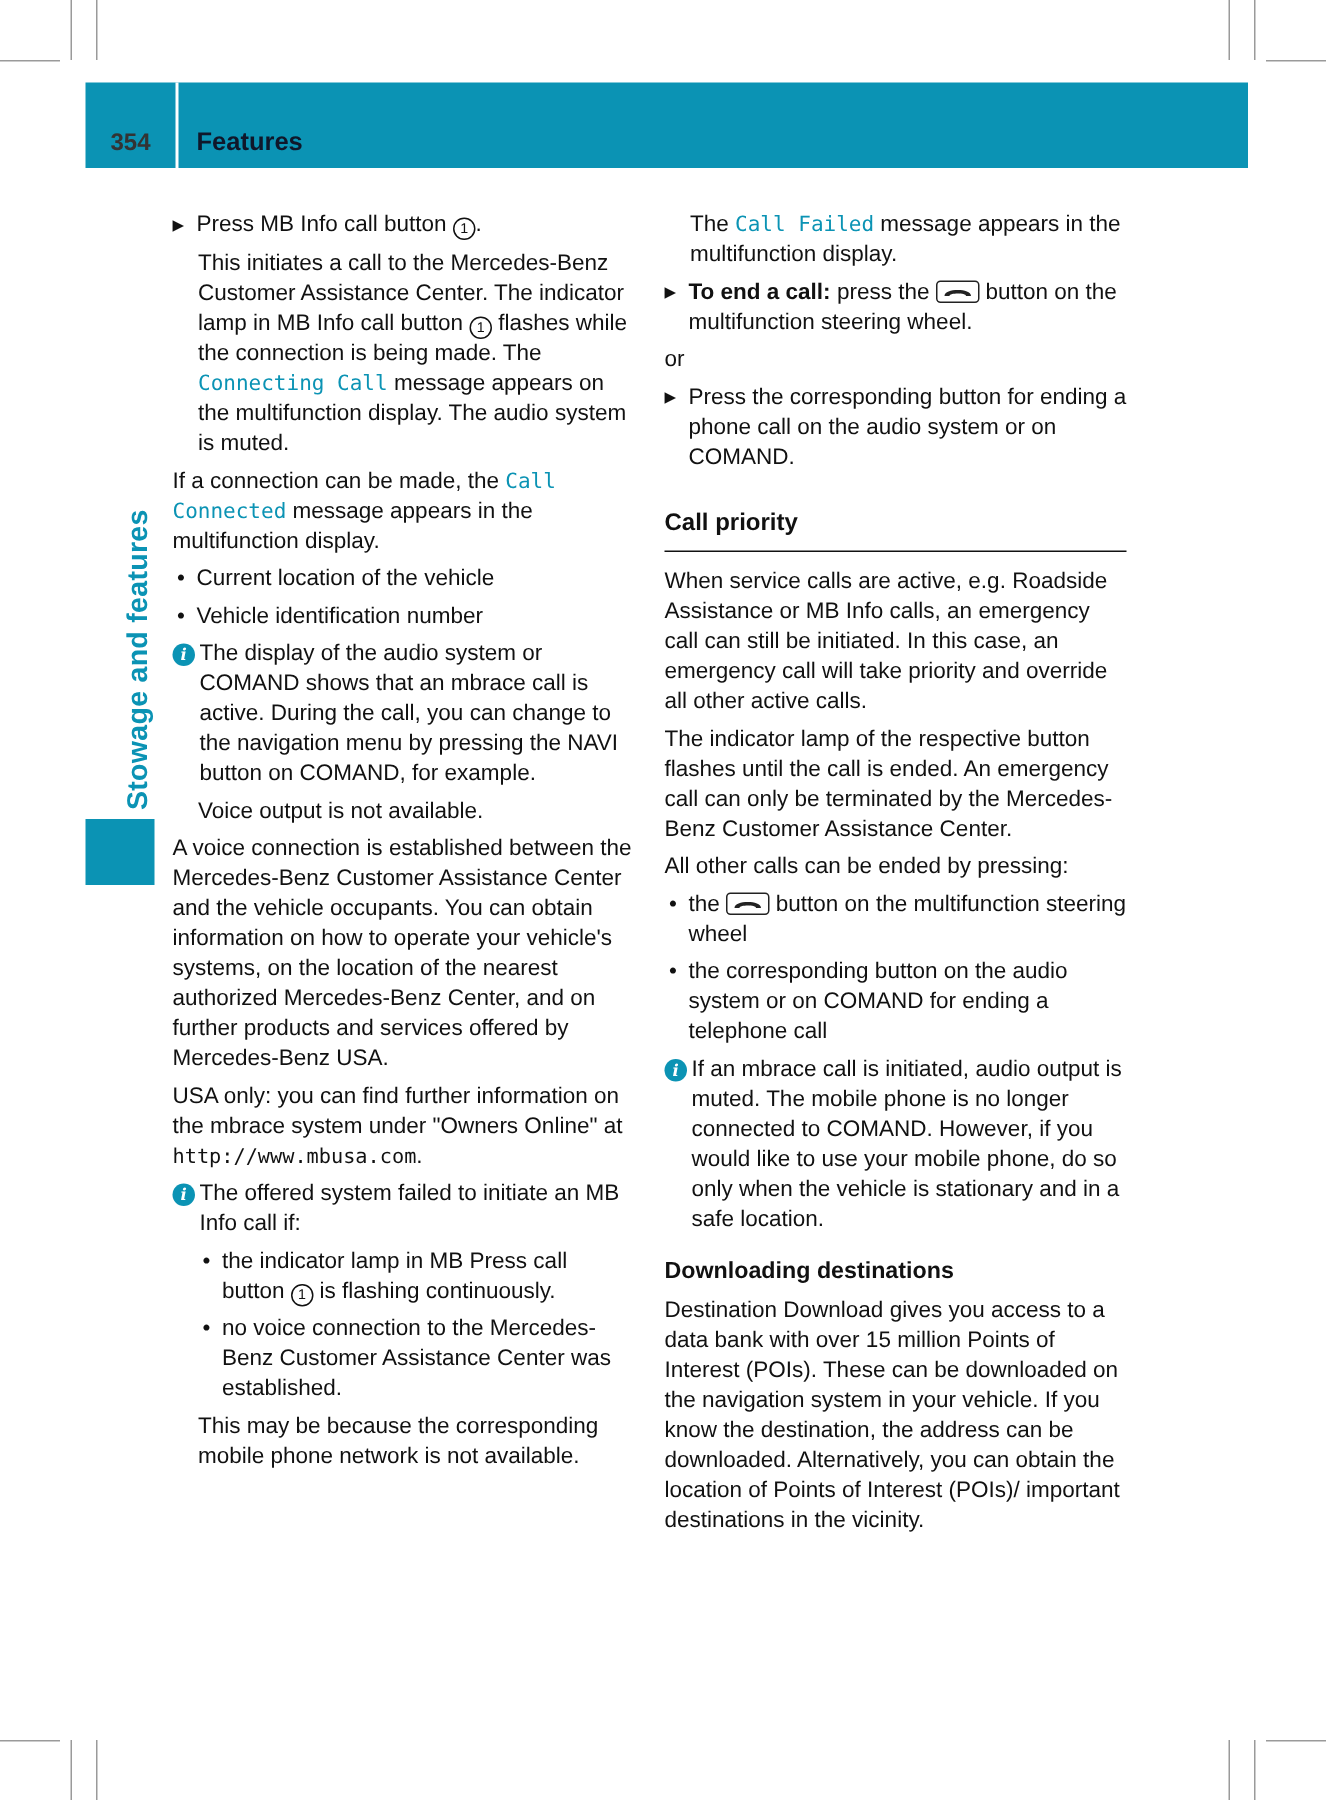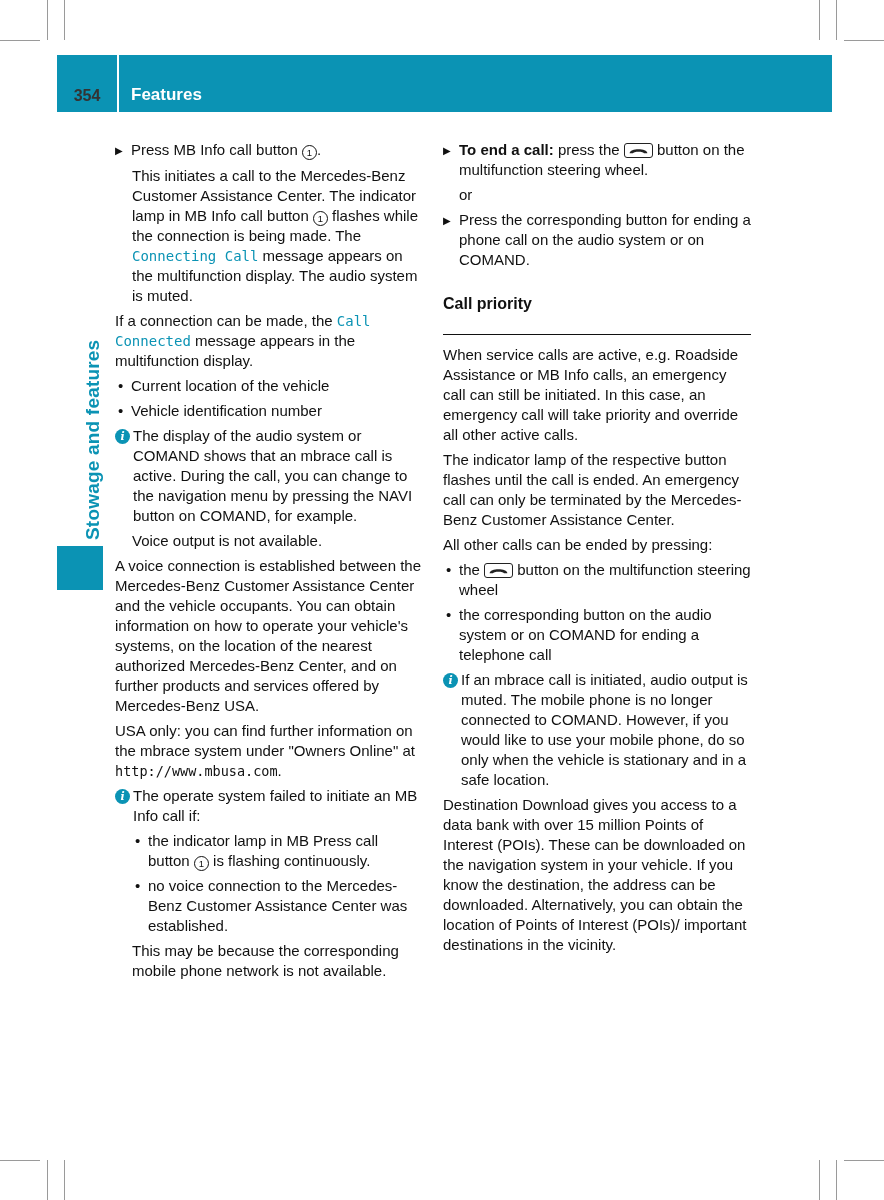--- a/index.html
+++ b/index.html
@@ -9,39 +9,39 @@
     --accent:#0b93b4;
   }
   
   .cm{position:absolute;background:#9a9a9a;}
   
   .header{position:absolute;left:57px;top:55px;width:775px;height:57px;background:var(--accent);}
   .page-num{position:absolute;left:0;top:0;width:60px;height:57px;display:flex;align-items:flex-end;justify-content:center;
     padding-bottom:7px;box-sizing:border-box;color:#333;font-weight:bold;font-size:16px;text-align:center;}
   .header-sep{position:absolute;left:60px;top:0;width:2px;height:57px;background:#fff;}
   .chapter{position:absolute;left:74px;top:0;height:57px;display:flex;align-items:flex-end;
-    padding-bottom:7px;box-sizing:border-box;color:#ffffff;font-weight:bold;font-size:17px;}
+    padding-bottom:7px;box-sizing:border-box;color:#0f172a;font-weight:bold;font-size:17px;}
   
   .side-label{position:absolute;left:82px;top:540px;width:225px;transform:rotate(-90deg);transform-origin:0 0;
     font-weight:bold;font-size:19px;letter-spacing:.2px;color:var(--accent);white-space:nowrap;}
   .chapter-tab{position:absolute;left:57px;top:546px;width:46px;height:44px;background:var(--accent);}
   
   .col{position:absolute;top:140px;width:308px;font-size:15px;line-height:20px;}
   .col-left{left:115px;}
   .col-right{left:443px;}
   .block{display:flex;align-items:flex-start;margin:0 0 5px;}
   .body{flex:1;min-width:0;}
   .indent{margin-left:17px;}
-  .plainline{margin:1px 16px 5px;}
+  .plainline{margin:1px 0 5px;}
   .arrow{flex:0 0 16px;font-size:10px;line-height:20px;padding-top:1px;color:#111;}
   .dot{flex:0 0 16px;padding-left:3px;box-sizing:border-box;}
   .infoicon{flex:0 0 15px;width:15px;height:15px;margin:2.5px 3px 0 0;border-radius:50%;
     background:var(--accent);color:#fff;text-align:center;
     font-family:"DejaVu Serif",serif;font-style:italic;font-weight:bold;font-size:11px;line-height:15px;}
-  .h2{font-size:16px;font-weight:bold;padding-bottom:20px;border-bottom:1px solid #111;margin:24px 0 10px;}
+  .h2{font-size:16px;font-weight:bold;padding-bottom:8px;border-bottom:1px solid #111;margin:24px 0 10px;}
   .h3{font-size:15.5px;font-weight:bold;margin:15px 0 6px;}
   .bold{font-weight:bold;margin-top:44px;}
   .msg{font-family:"DejaVu Sans Mono",monospace;color:var(--accent);font-size:14px;}
   .code{font-family:"DejaVu Sans Mono",monospace;font-size:13.5px;text-align:right;}
   .circ{display:inline-flex;width:13px;height:13px;border:1px solid #111;border-radius:50%;
     font-size:9.5px;line-height:13px;justify-content:center;align-items:center;vertical-align:-1px;}
   .phonekey{display:inline-block;width:29px;height:15px;border:1.4px solid #222;border-radius:3px;
     vertical-align:-3px;box-sizing:border-box;overflow:hidden;}
   .phonekey svg{display:block;width:100%;height:100%;}
 </style>
@@ -99,35 +99,38 @@
         <span class="body"><span class="t">Voice output is not available.</span></span>
       </div>
       <div class="block para">
         <span class="body"><span class="t">A voice connection is established between the Mercedes-Benz Customer Assistance Center and the vehicle occupants. You can obtain information on how to operate your vehicle's systems, on the location of the nearest authorized Mercedes-Benz Center, and on further products and services offered by Mercedes-Benz USA.</span></span>
       </div>
       <div class="block para">
         <span class="body"><span class="t">USA only: you can find further information on the mbrace system under "Owners Online" at </span><span class="code">http://www.mbusa.com</span><span class="t">.</span></span>
       </div>
       <div class="block info">
         <span class="infoicon">i</span>
-        <span class="body"><span class="t">The operate system failed to initiate an MB Info call if:</span></span>
+        <span class="body"><span class="t">The offered system failed to initiate an MB Info call if:</span></span>
       </div>
       <div class="block bullet indent">
         <span class="dot">•</span>
         <span class="body"><span class="t">the indicator lamp in MB Press call button </span><span class="circ">1</span><span class="t"> is flashing continuously.</span></span>
       </div>
       <div class="block bullet indent">
         <span class="dot">•</span>
         <span class="body"><span class="t">no voice connection to the Mercedes-Benz Customer Assistance Center was established.</span></span>
       </div>
       <div class="block para indent">
         <span class="body"><span class="t">This may be because the corresponding mobile phone network is not available.</span></span>
       </div>
     </div>
   <div class="col col-right" id="col-right">
+      <div class="block para indent">
+        <span class="body"><span class="t">The </span><span class="msg">Call Failed</span><span class="t"> message appears in the multifunction display.</span></span>
+      </div>
       <div class="block action">
         <span class="arrow">▶</span>
         <span class="body"><span class="bold">To end a call:</span><span class="t"> press the </span><span class="phonekey"><svg viewBox="0 0 29 13" xmlns="http://www.w3.org/2000/svg">
               <path d="M5 9.5 C5 3.8 24 3.8 24 9.5 L20.4 9.5 C20.4 7.2 8.6 7.2 8.6 9.5 Z" fill="#222"></path>
             </svg></span><span class="t"> button on the multifunction steering wheel.</span></span>
       </div>
       <div class="block plainline">
         <span class="body"><span class="t">or</span></span>
       </div>
       <div class="block action">
@@ -151,18 +154,19 @@
             </svg></span><span class="t"> button on the multifunction steering wheel</span></span>
       </div>
       <div class="block bullet">
         <span class="dot">•</span>
         <span class="body"><span class="t">the corresponding button on the audio system or on COMAND for ending a telephone call</span></span>
       </div>
       <div class="block info">
         <span class="infoicon">i</span>
         <span class="body"><span class="t">If an mbrace call is initiated, audio output is muted. The mobile phone is no longer connected to COMAND. However, if you would like to use your mobile phone, do so only when the vehicle is stationary and in a safe location.</span></span>
       </div>
+      <div class="h3"><span class="body"><span class="t">Downloading destinations</span></span></div>
       <div class="block para">
         <span class="body"><span class="t">Destination Download gives you access to a data bank with over 15 million Points of Interest (POIs). These can be downloaded on the navigation system in your vehicle. If you know the destination, the address can be downloaded. Alternatively, you can obtain the location of Points of Interest (POIs)/ important destinations in the vicinity.</span></span>
       </div>
     </div>
 
 </div>
 
 </body></html>

